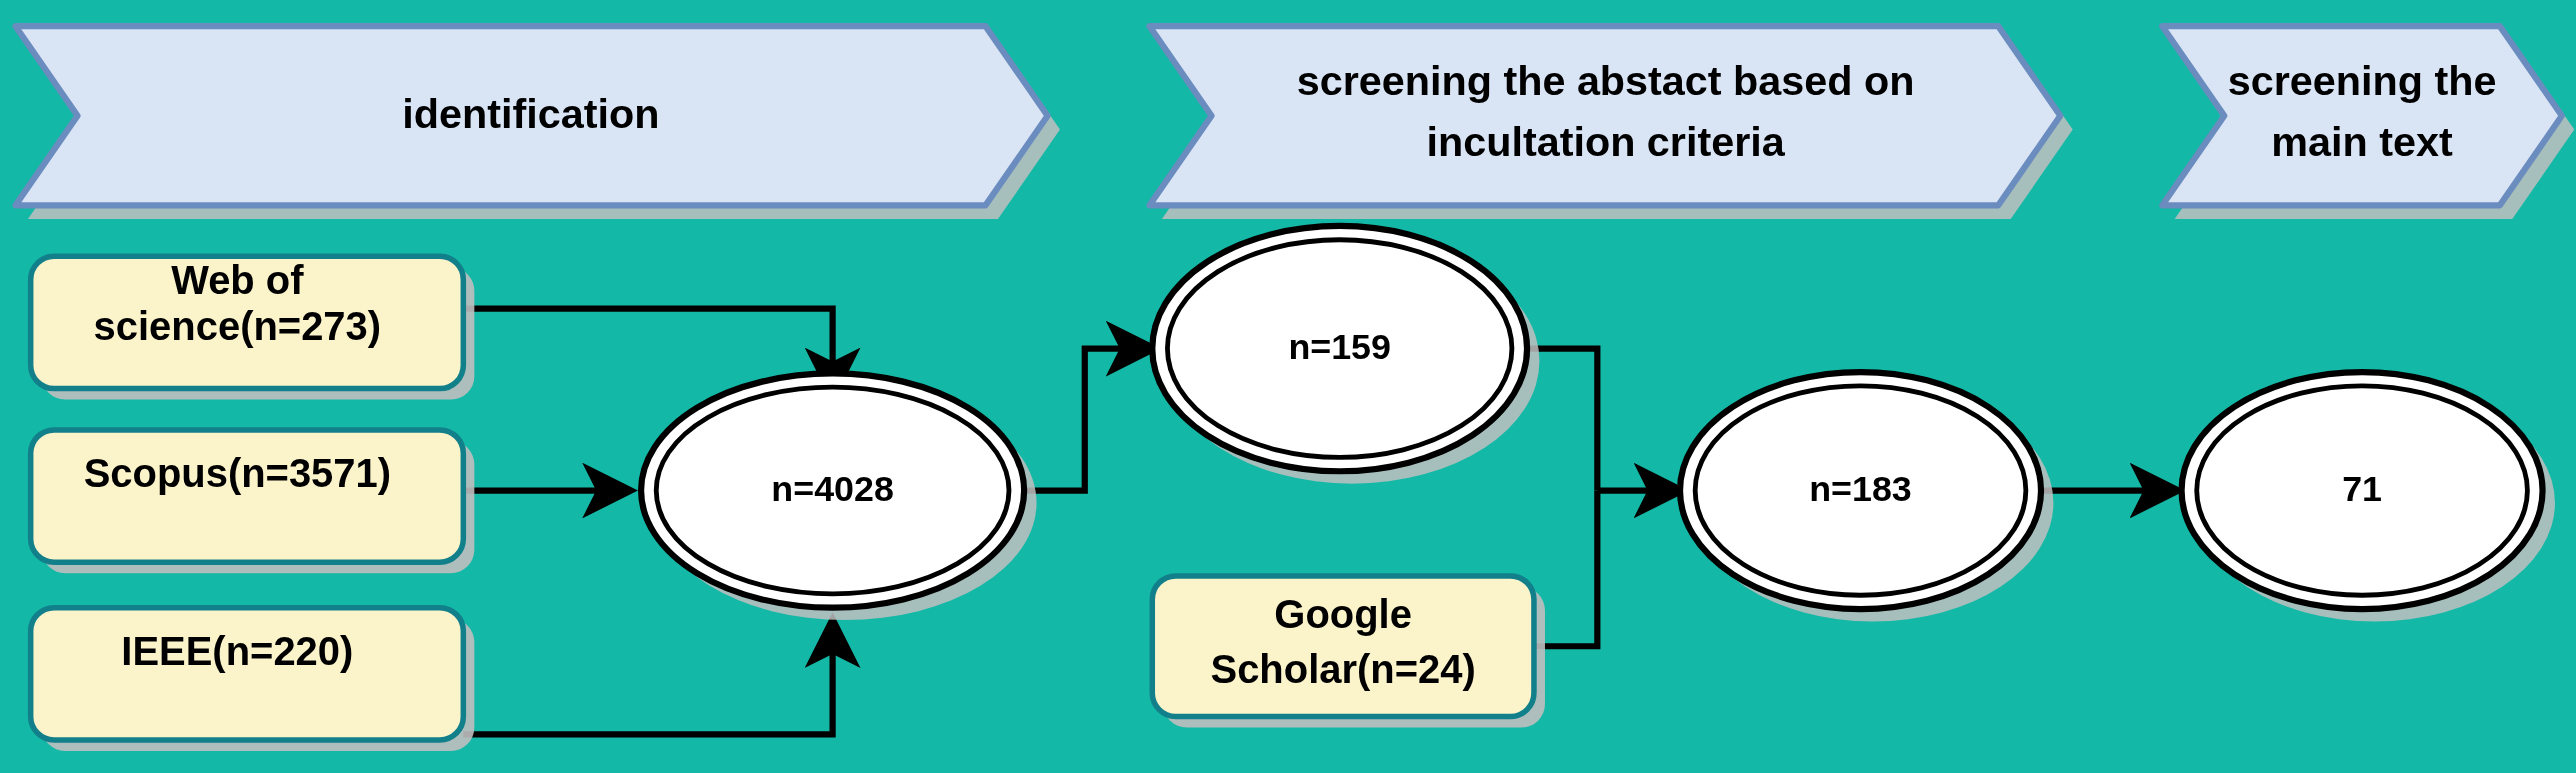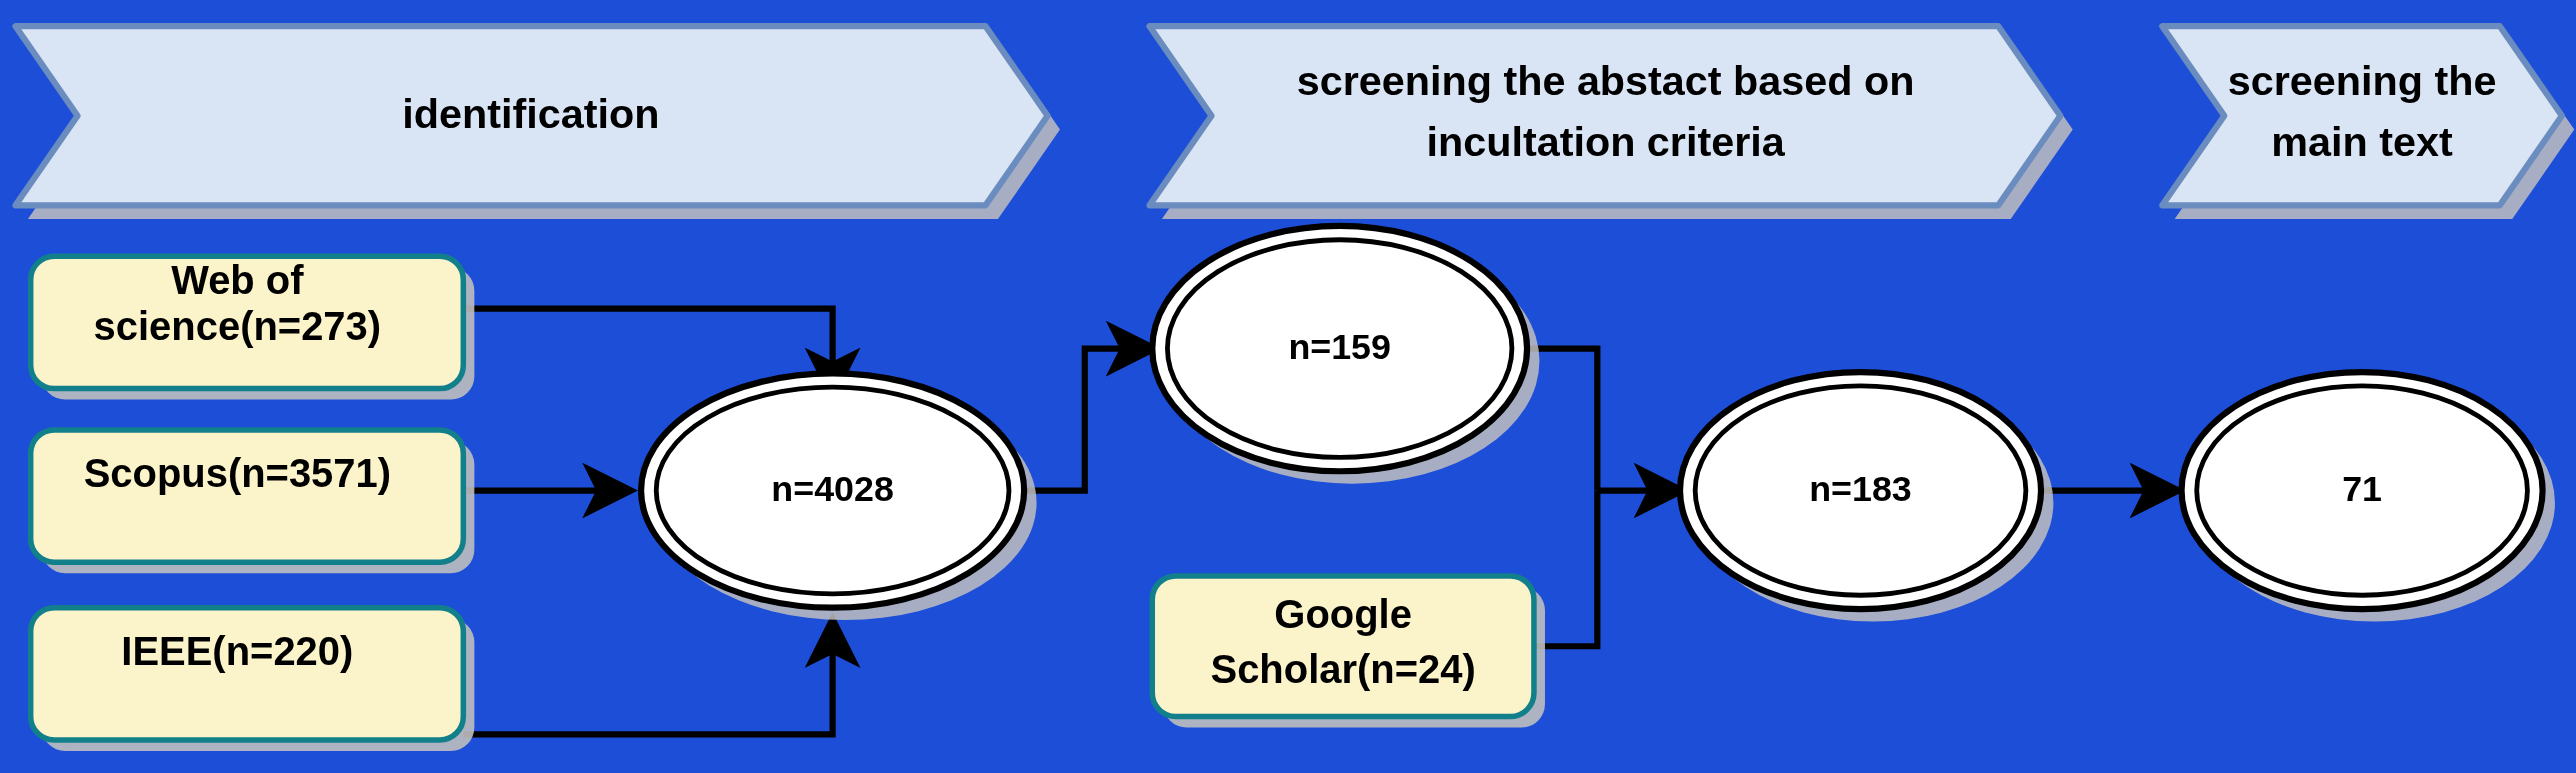--- a/index.html
+++ b/index.html
@@ -4,21 +4,21 @@
 <style>
   html, body {
     margin: 0;
     padding: 0;
     background: #ffffff;
   }
   #stage {
     position: relative;
     width: 2576px;
     height: 773px;
-    background: #1d4ed8;
+    background: #14b8a6;
     overflow: hidden;
     font-family: "Liberation Sans", sans-serif;
   }
   #stage svg {
     display: block;
     width: 2576px;
     height: 773px;
   }
   .banner-label {
     font-family: "Liberation Sans", sans-serif;

